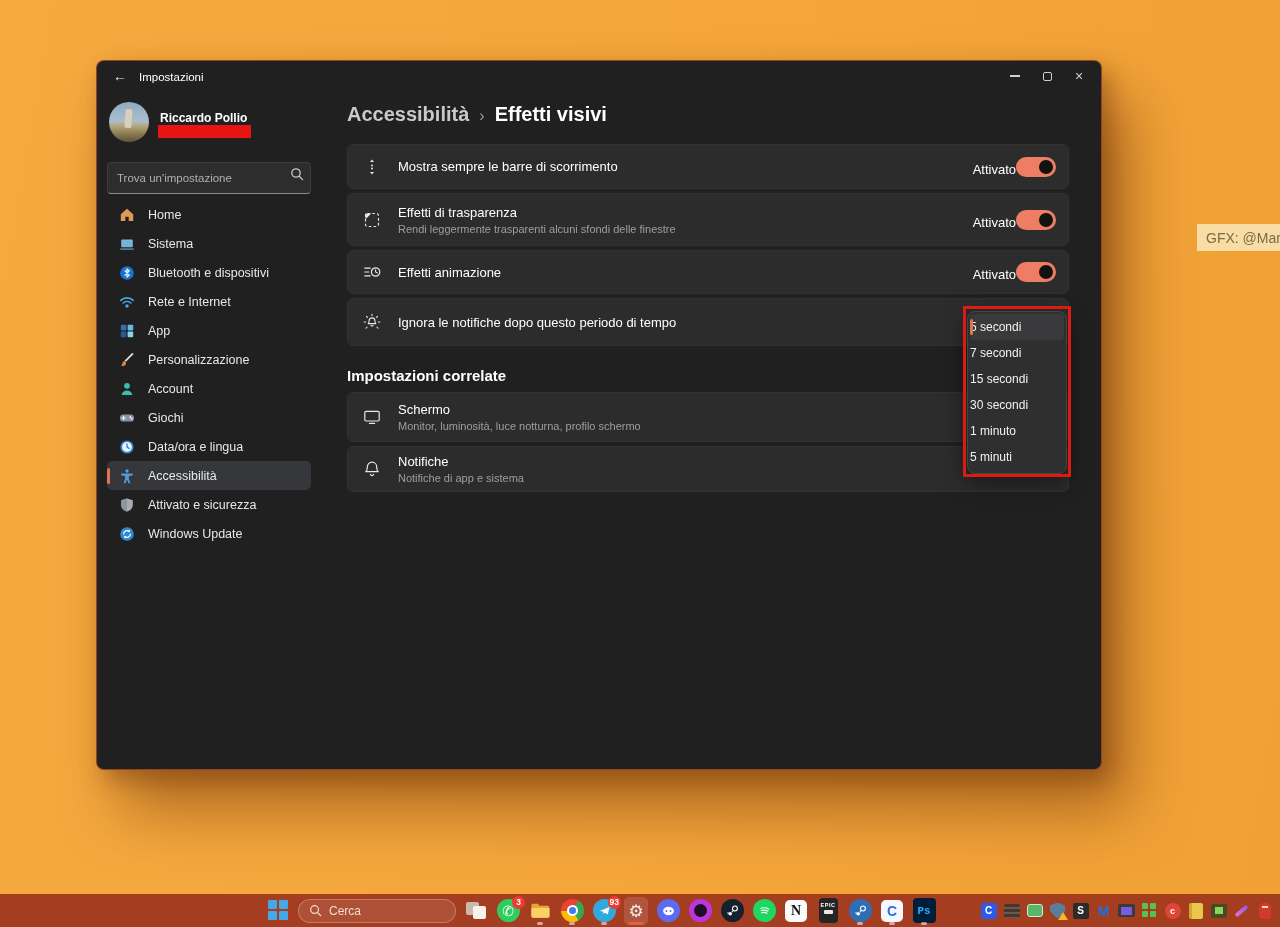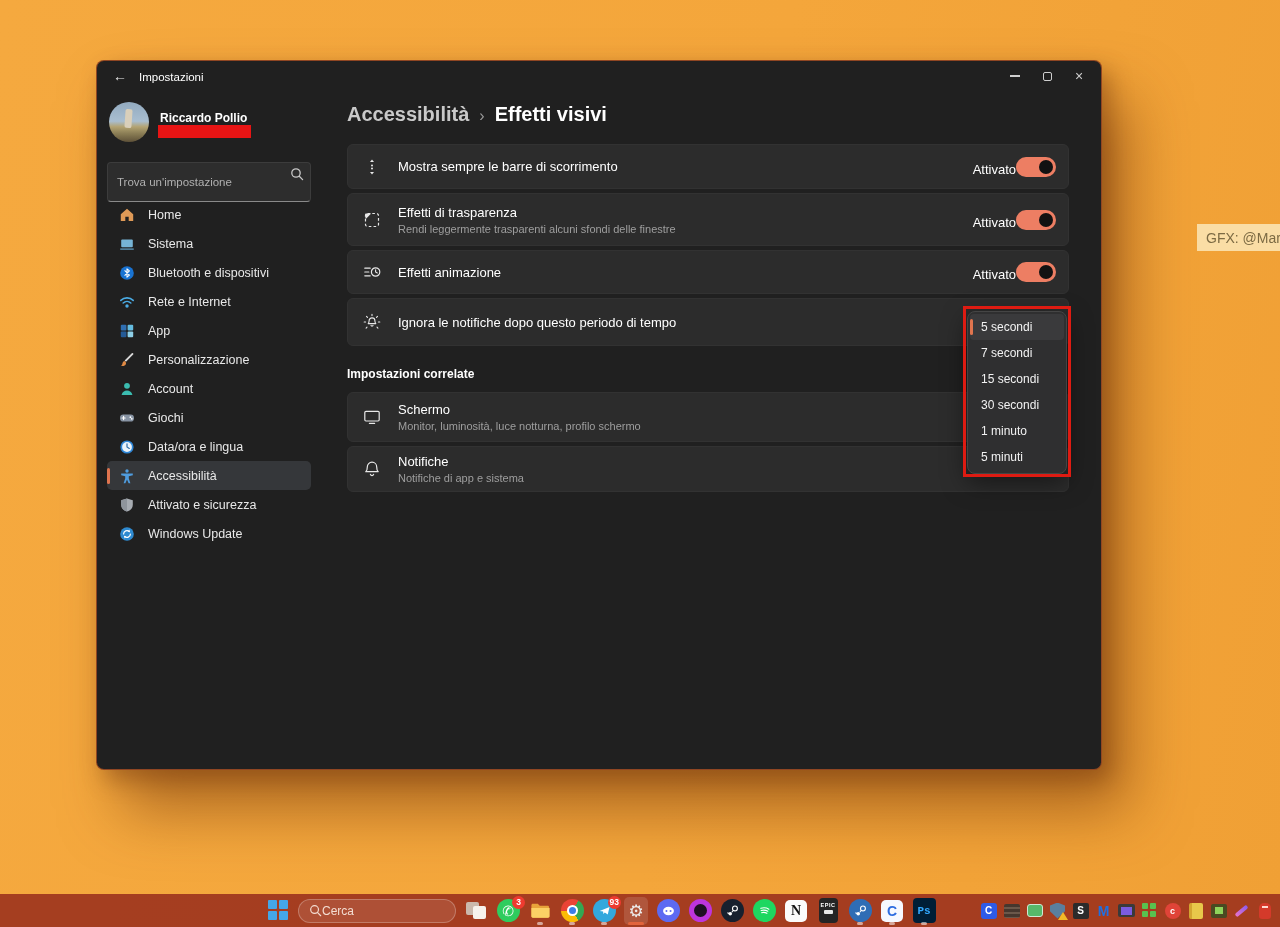--- a/index.html
+++ b/index.html
@@ -24,21 +24,21 @@
   .maxbox { width:9px; height:9px; border:1.2px solid #cfcfcf; border-radius:2px; display:block; }
   .wc.close { font-size:14px; }
 
   
   .sidebar { position:absolute; left:0; top:34px; width:250px; bottom:0; }
   .avatar { position:absolute; left:12px; top:7px; width:40px; height:40px; border-radius:50%; overflow:hidden;
     background:linear-gradient(180deg,#92aabf 0%,#a9bed0 48%,#b3a372 62%,#8c7f56 78%,#5e5138 100%); }
   .tower { position:absolute; left:16px; top:7px; width:7px; height:19px; background:#d9cfba; transform:rotate(4deg); border-radius:2px; }
   .pname { position:absolute; left:63px; top:16px; color:#fff; font-size:12px; font-weight:bold; }
   .censor { position:absolute; left:61px; top:30px; width:93px; height:13px; background:#e81414; }
-  .searchbox { position:absolute; left:10px; top:67px; width:204px; height:40px; background:#2d2d2d;
+  .searchbox { position:absolute; left:10px; top:67px; width:204px; height:32px; background:#2d2d2d;
     border:1px solid #3c3c3c; border-bottom:1.5px solid #8a8a8a; border-radius:4px; }
   .searchbox input { position:absolute; left:0; top:0; width:176px; height:100%; background:transparent; border:none; outline:none;
     color:#cfcfcf; font-size:11.5px; padding-left:9px; font-family:"Liberation Sans", sans-serif; }
   .searchbox input::placeholder { color:#b0b0b0; }
   .searchbox .mag { position:absolute; right:6px; top:4px; }
   .nav { position:absolute; left:10px; top:105px; width:204px; }
   .nav-item { position:relative; height:29px; display:flex; align-items:center; gap:13px; padding-left:12px;
     color:#e8e8e8; font-size:12.5px; border-radius:5px; }
   .nav-item.sel { background:#35373a; }
   .nav-accent { position:absolute; left:0; top:6.5px; width:3px; height:16px; border-radius:2px; background:#e0744e; }
@@ -52,37 +52,37 @@
   .bc-current { color:#ffffff; font-weight:700; }
   .card { position:absolute; left:0; width:722px; background:#2c2c2c; border:1px solid #323232; border-radius:6px;
     display:flex; align-items:center; padding:0 12px 0 14px; gap:16px; }
   .ricon { width:20px; height:20px; display:flex; flex-shrink:0; }
   .rtitle { color:#fff; font-size:13px; }
   .rsub { color:#9e9e9e; font-size:11px; margin-top:3px; }
   .rright { margin-left:auto; display:flex; align-items:flex-end; gap:0; }
   .rstatus { color:#fff; font-size:13px; }
   .toggle { position:relative; width:40px; height:20px; border-radius:10px; background:#ed7e63; flex-shrink:0; }
   .knob { position:absolute; right:3px; top:3px; width:14px; height:14px; border-radius:50%; background:#121212; }
-  .sect-head { position:absolute; left:0; top:272px; color:#fff; font-size:12px; font-weight:bold; }
+  .sect-head { position:absolute; left:0; top:272px; color:#fff; font-size:15px; font-weight:bold; }
 
   
   .dropdown { position:absolute; left:620px; top:216px; width:100px; height:163px; background:#2f2f30;
     border:1px solid #454545; border-radius:8px; padding-top:2px; box-shadow:0 8px 24px rgba(0,0,0,.5); z-index:5; }
-  .dd-item { position:relative; height:26px; margin:0 2px; display:flex; align-items:center; padding-left:11px;
+  .dd-item { position:relative; height:26px; margin:0 2px; display:flex; align-items:center; 
     color:#f2f2f2; font-size:12px; border-radius:4px; }
   .dd-item.sel { background:#3a3a3c; }
   .dd-accent { position:absolute; left:0; top:5px; width:3px; height:16px; border-radius:2px; background:#e0744e; }
   .red-box { position:absolute; left:616px; top:211px; width:108px; height:171px; border:3px solid #de1b12; z-index:6; }
 
   
   .taskbar { position:absolute; left:0; bottom:0; width:1280px; height:33px; background:rgba(154,47,28,.88); z-index:3; }
   .start { position:absolute; left:268px; top:6px; width:20px; height:20px; display:grid; grid-template-columns:9px 9px; grid-template-rows:9px 9px; gap:2px; }
   .start span { background:#44a7e8; border-radius:1px; }
   .tb-search { position:absolute; left:298px; top:4.5px; width:158px; height:24px; border-radius:12px;
-    background:rgba(255,255,255,.10); border:1px solid rgba(255,255,255,.25); display:flex; align-items:center; 
+    background:rgba(255,255,255,.10); border:1px solid rgba(255,255,255,.25); display:flex; align-items:center; gap:7px;
     padding-left:10px; color:#f3ddd2; font-size:12px; }
   .apps { position:absolute; left:464px; top:0; height:33px; display:flex; align-items:center; gap:8px; }
   .tb { position:relative; width:24px; height:28px; display:flex; align-items:center; justify-content:center; }
   .circ { width:23px; height:23px; border-radius:50%; display:flex; align-items:center; justify-content:center; }
   .badge { position:absolute; top:-1px; right:-5px; min-width:13px; height:13px; border-radius:7px; background:#ee3b30;
     color:#fff; font-size:8.5px; font-weight:bold; display:flex; align-items:center; justify-content:center; padding:0 2px; z-index:2; }
   .rundot { position:absolute; bottom:0; left:50%; transform:translateX(-50%); width:6px; height:3px; border-radius:2px; background:rgba(255,255,255,.55); }
   .tb.active { background:rgba(255,255,255,.13); border-radius:5px; }
   .act-line { position:absolute; bottom:0; left:50%; transform:translateX(-50%); width:16px; height:3px; border-radius:2px; background:#e2643c; }
   .wa { background:#2fcc5e; color:#fff; font-size:14px; }

